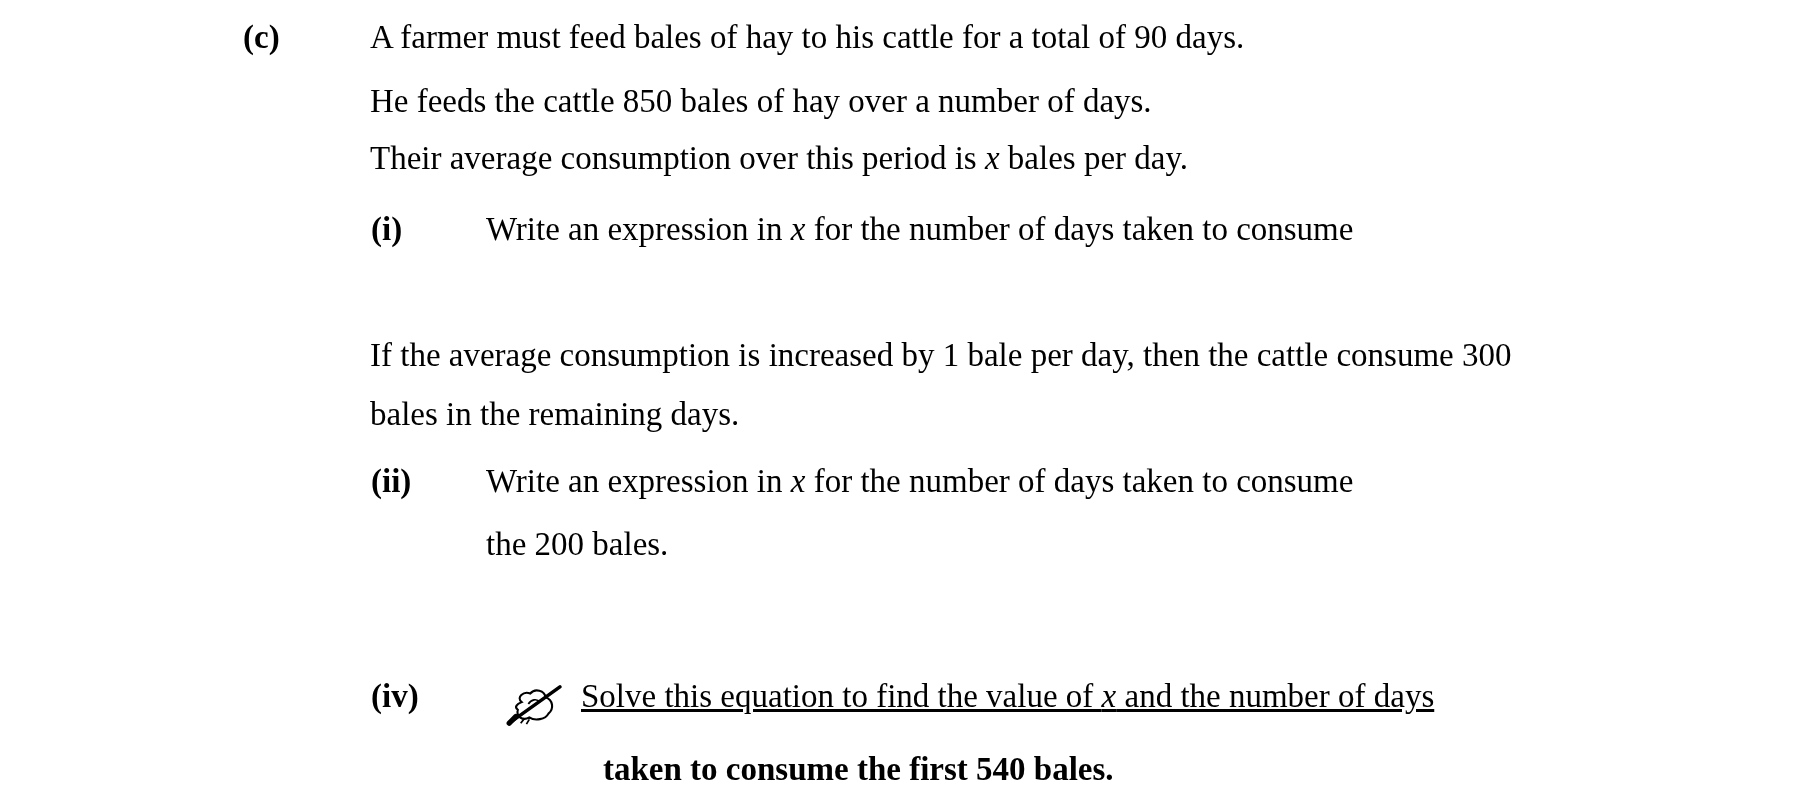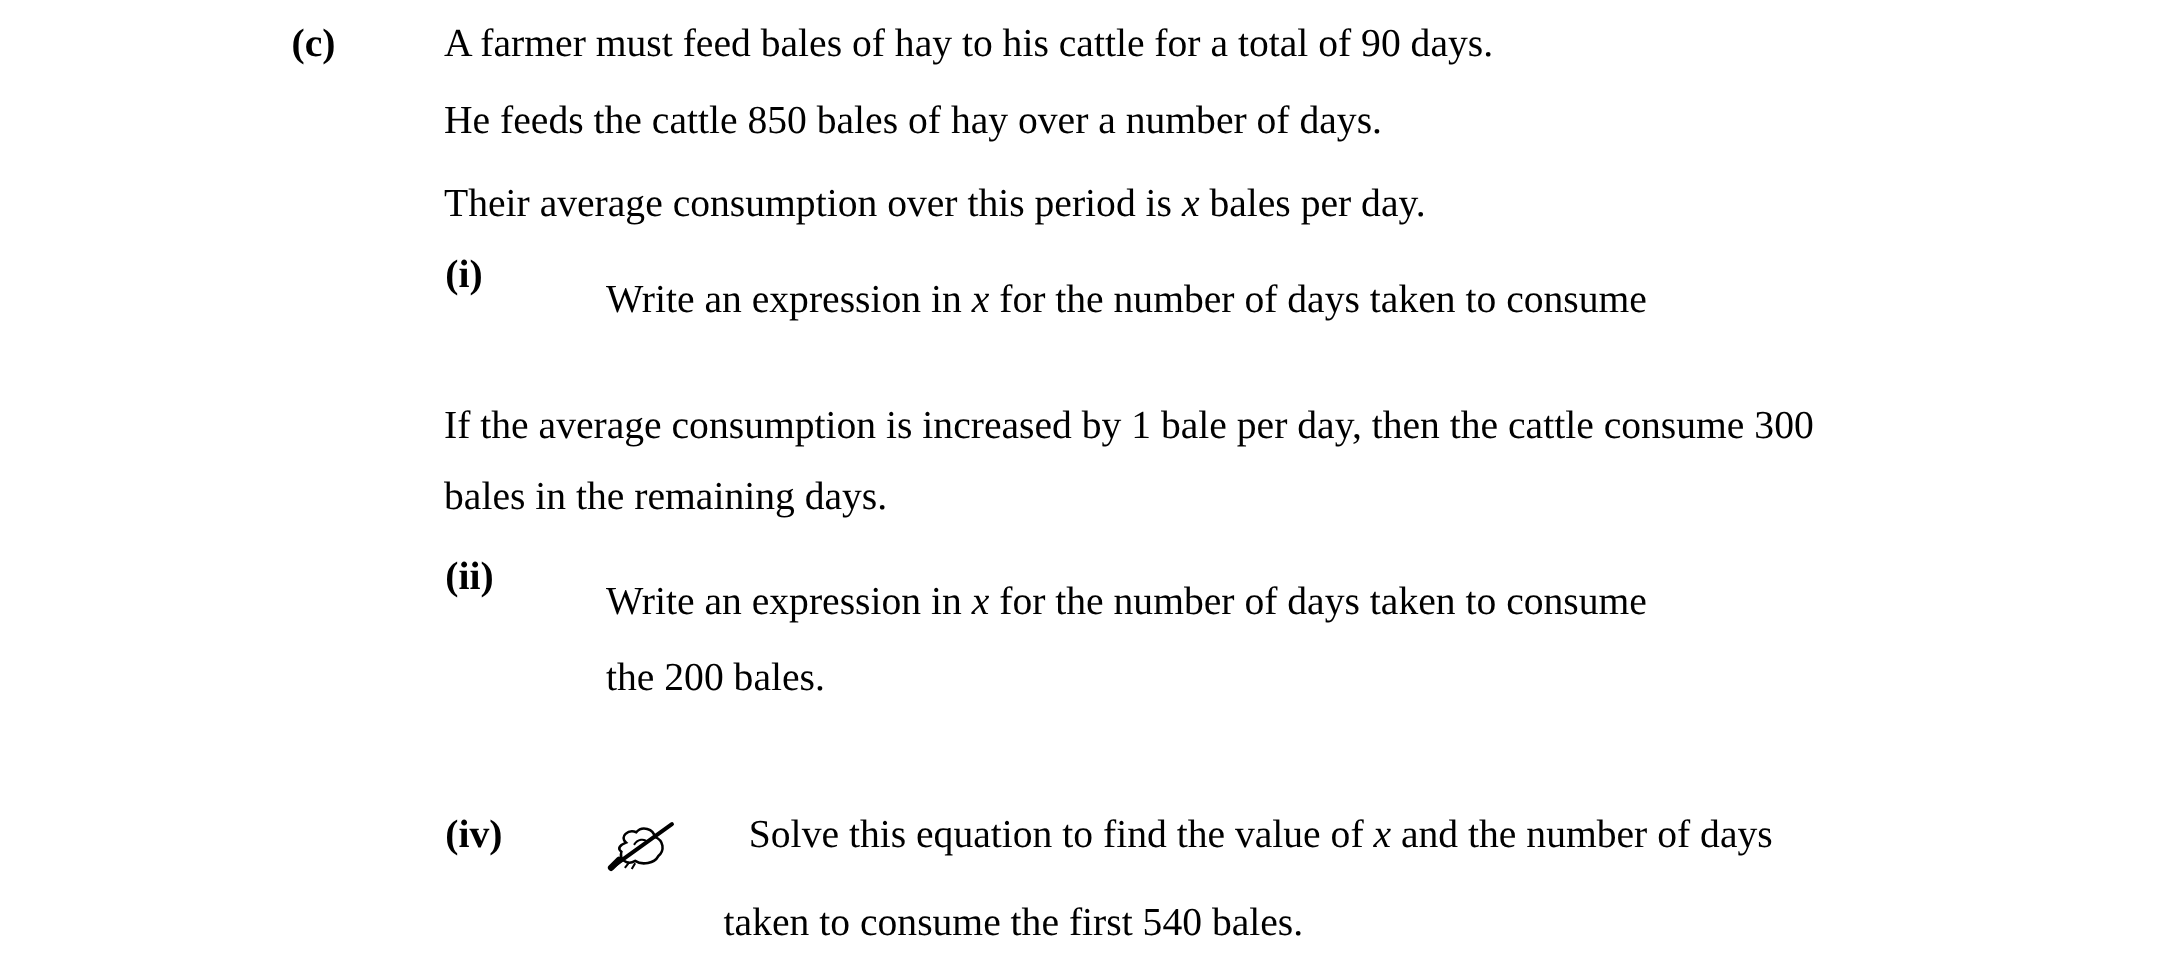--- a/index.html
+++ b/index.html
@@ -18,42 +18,42 @@
     left:0;
     width:100%;
     height:46px;
     line-height:1.2;
     white-space:nowrap;
   }
   .pos{position:absolute;top:0;white-space:nowrap;}
   .part-label{left:243px;font-weight:bold;}
   .para{left:370px;}
   .sub-label{left:371px;font-weight:bold;}
-  .sub-text{left:505px;margin-top:21px;}
-  .iv-text{left:624px;}
-  .cont-iv{left:603px;}
+  .sub-text{left:486px;}
+  .iv-text{left:581px;text-decoration:underline;}
+  .cont-iv{left:603px;font-weight:bold;}
   .var{font-style:italic;}
   .hand-icon{left:505px;top:6px;width:62px;height:44px;}
   .hand-icon svg{display:block;}
 </style>
 </head>
 <body>
 
 <div id="page">
 
   <div class="line" style="top:18px">
     <span class="pos part-label">(c)</span>
     <span class="pos para">A farmer must feed bales of hay to his cattle for a total of 90 days.</span>
   </div>
 
   <div class="line" style="top:82px">
     <span class="pos para">He feeds the cattle 850 bales of hay over a number of days.</span>
   </div>
 
-  <div class="line" style="top:151px">
+  <div class="line" style="top:139px">
     <span class="pos para"><span>Their average consumption over this period is </span><span class="var">x</span><span> bales per day.</span></span>
   </div>
 
   <div class="line" style="top:210px">
     <span class="pos sub-label">(i)</span>
     <span class="pos sub-text"><span>Write an expression in </span><span class="var">x</span><span> for the number of days taken to consume</span></span>
   </div>
 
 
   <div class="line" style="top:336px">

